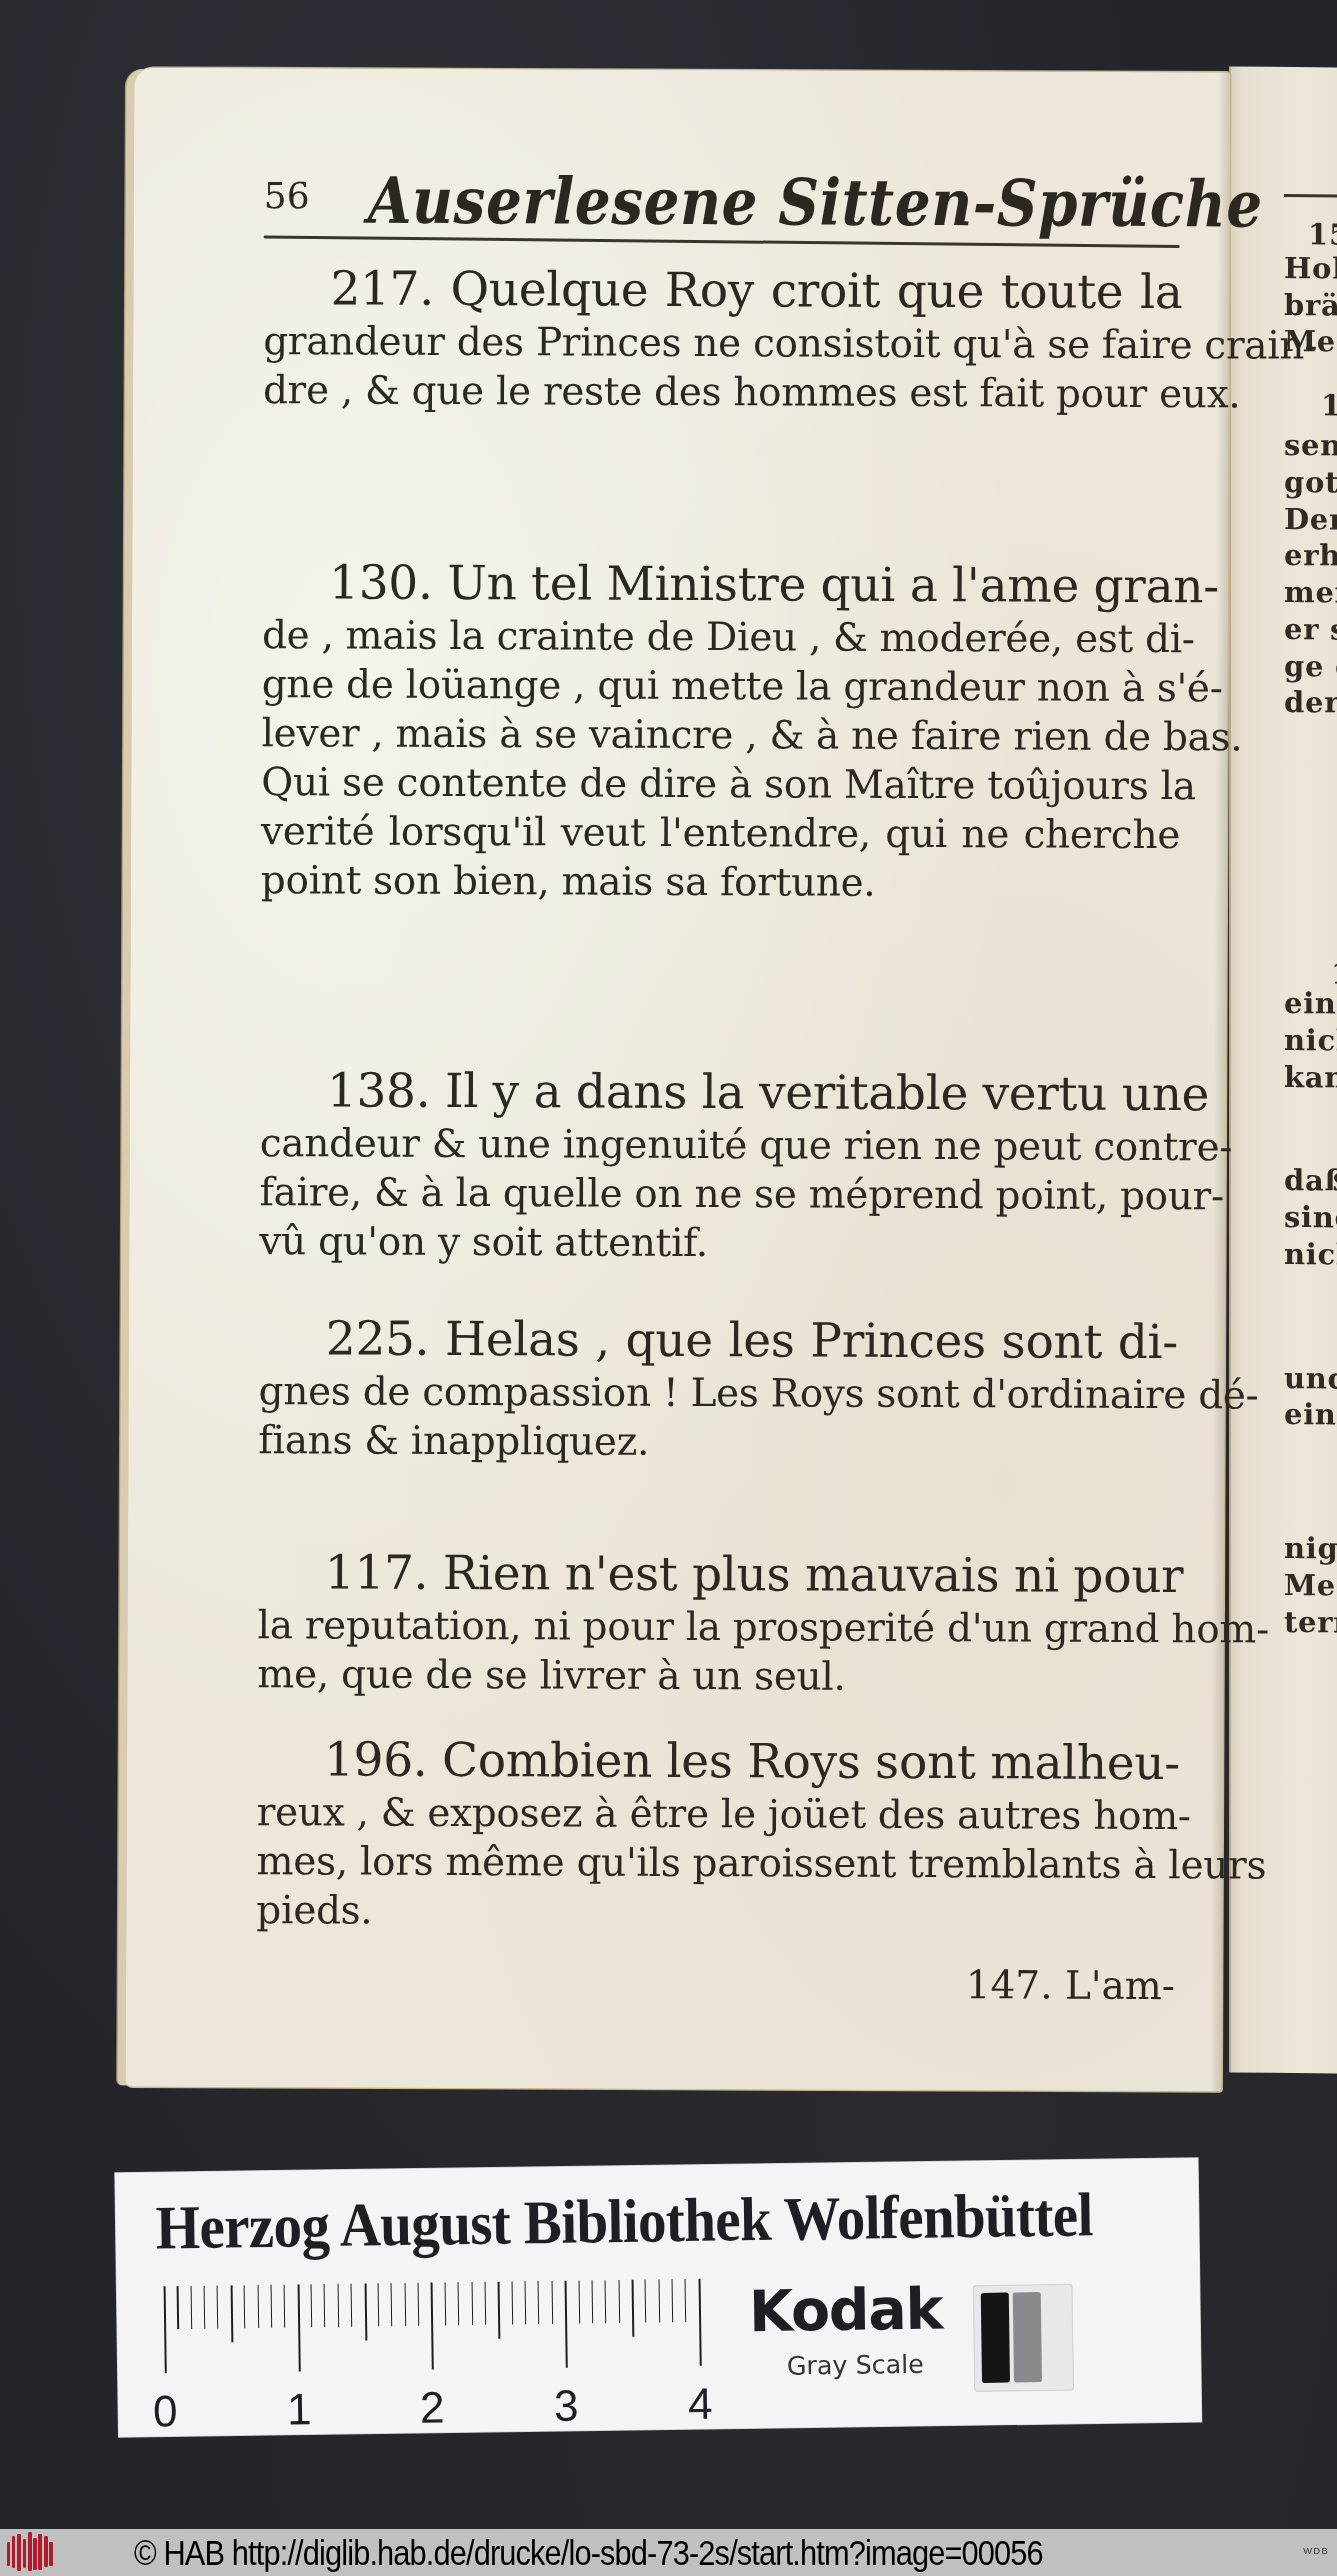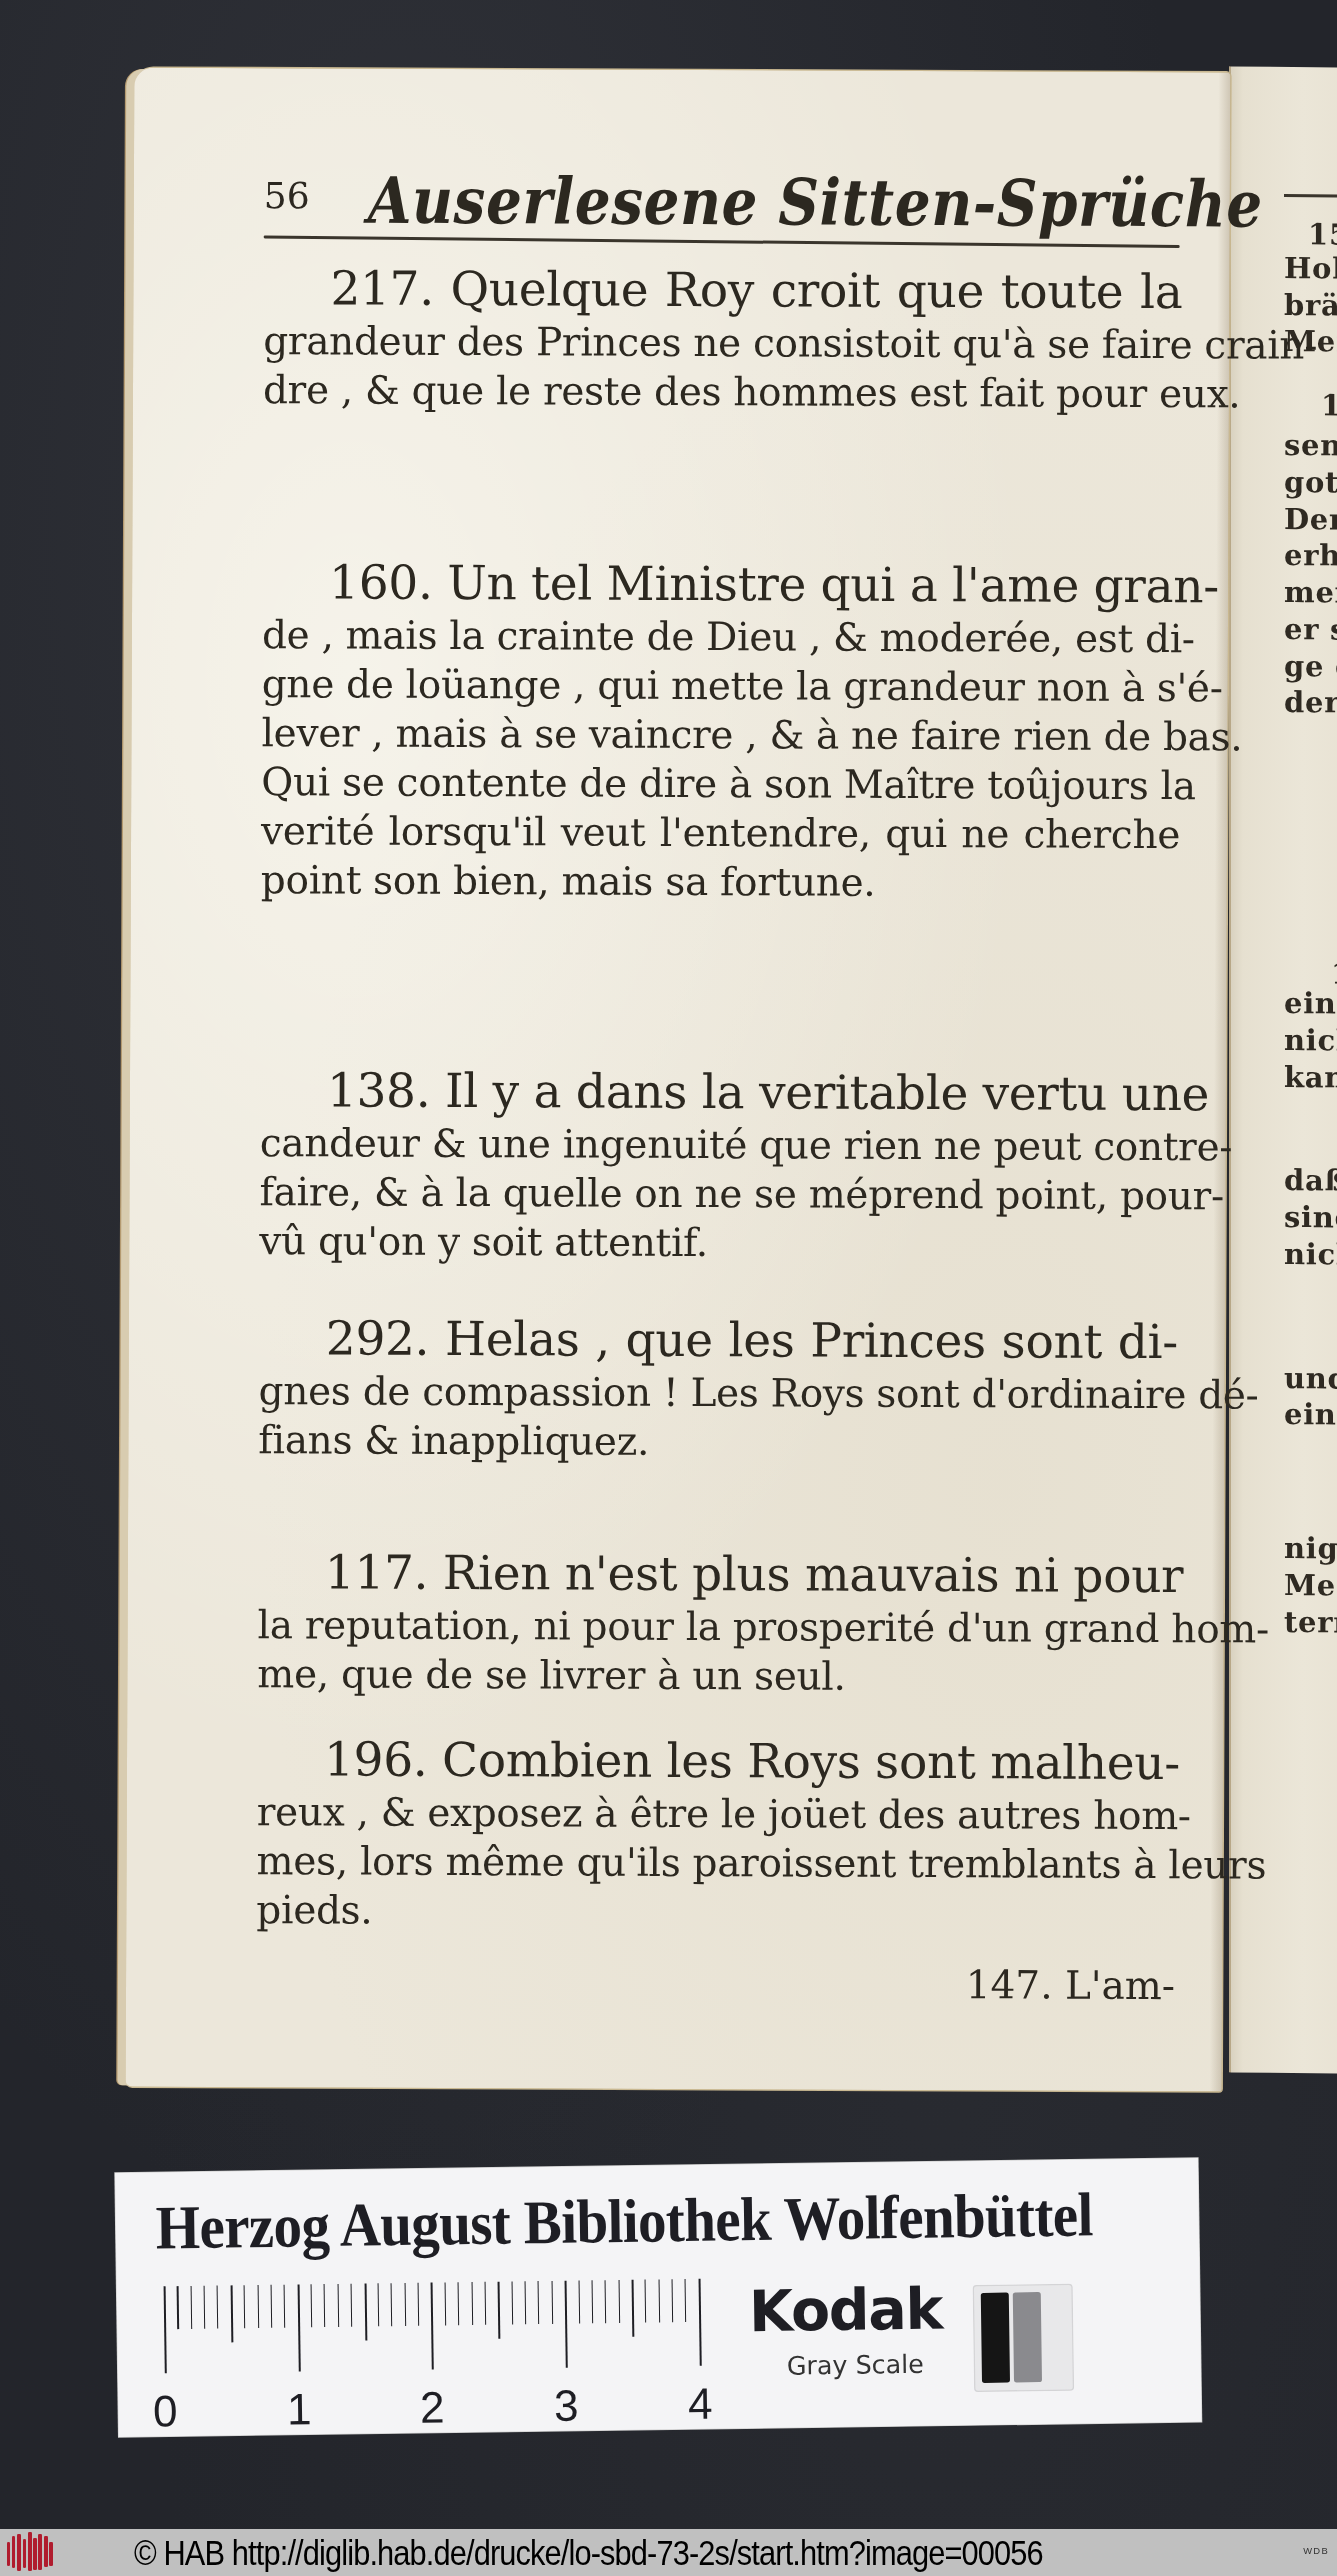--- a/index.html
+++ b/index.html
@@ -160,38 +160,38 @@
 
   <div class="body-text">
 
     <div class="entry" style="top:0">
       <span class="line first"><span>217.</span> <span>Quelque Roy croit que toute la</span></span>
       <span class="line">grandeur des Princes ne consistoit qu'à se faire crain-</span>
       <span class="line last">dre , &amp; que le reste des hommes est fait pour eux.</span>
     </div>
 
     <div class="entry" style="top:294px">
-      <span class="line first"><span>160.</span> <span>Un tel Ministre qui a l'ame gran-</span></span>
+      <span class="line first"><span>130.</span> <span>Un tel Ministre qui a l'ame gran-</span></span>
       <span class="line">de , mais la crainte de Dieu , &amp; moderée, est di-</span>
       <span class="line">gne de loüange , qui mette la grandeur non à s'é-</span>
       <span class="line">lever , mais à se vaincre , &amp; à ne faire rien de bas.</span>
       <span class="line">Qui se contente de dire à son Maître toûjours la</span>
       <span class="line">verité lorsqu'il veut l'entendre, qui ne cherche</span>
       <span class="line last">point son bien, mais sa fortune.</span>
     </div>
 
     <div class="entry" style="top:802px">
       <span class="line first"><span>138.</span> <span>Il y a dans la veritable vertu une</span></span>
       <span class="line">candeur &amp; une ingenuité que rien ne peut contre-</span>
       <span class="line">faire, &amp; à la quelle on ne se méprend point, pour-</span>
       <span class="line last">vû qu'on y soit attentif.</span>
     </div>
 
     <div class="entry" style="top:1050px">
-      <span class="line first"><span>292.</span> <span>Helas , que les Princes sont di-</span></span>
+      <span class="line first"><span>225.</span> <span>Helas , que les Princes sont di-</span></span>
       <span class="line">gnes de compassion ! Les Roys sont d'ordinaire dé-</span>
       <span class="line last">fians &amp; inappliquez.</span>
     </div>
 
     <div class="entry" style="top:1284px">
       <span class="line first"><span>117.</span> <span>Rien n'est plus mauvais ni pour</span></span>
       <span class="line">la reputation, ni pour la prosperité d'un grand hom-</span>
       <span class="line last">me, que de se livrer à un seul.</span>
     </div>
 

